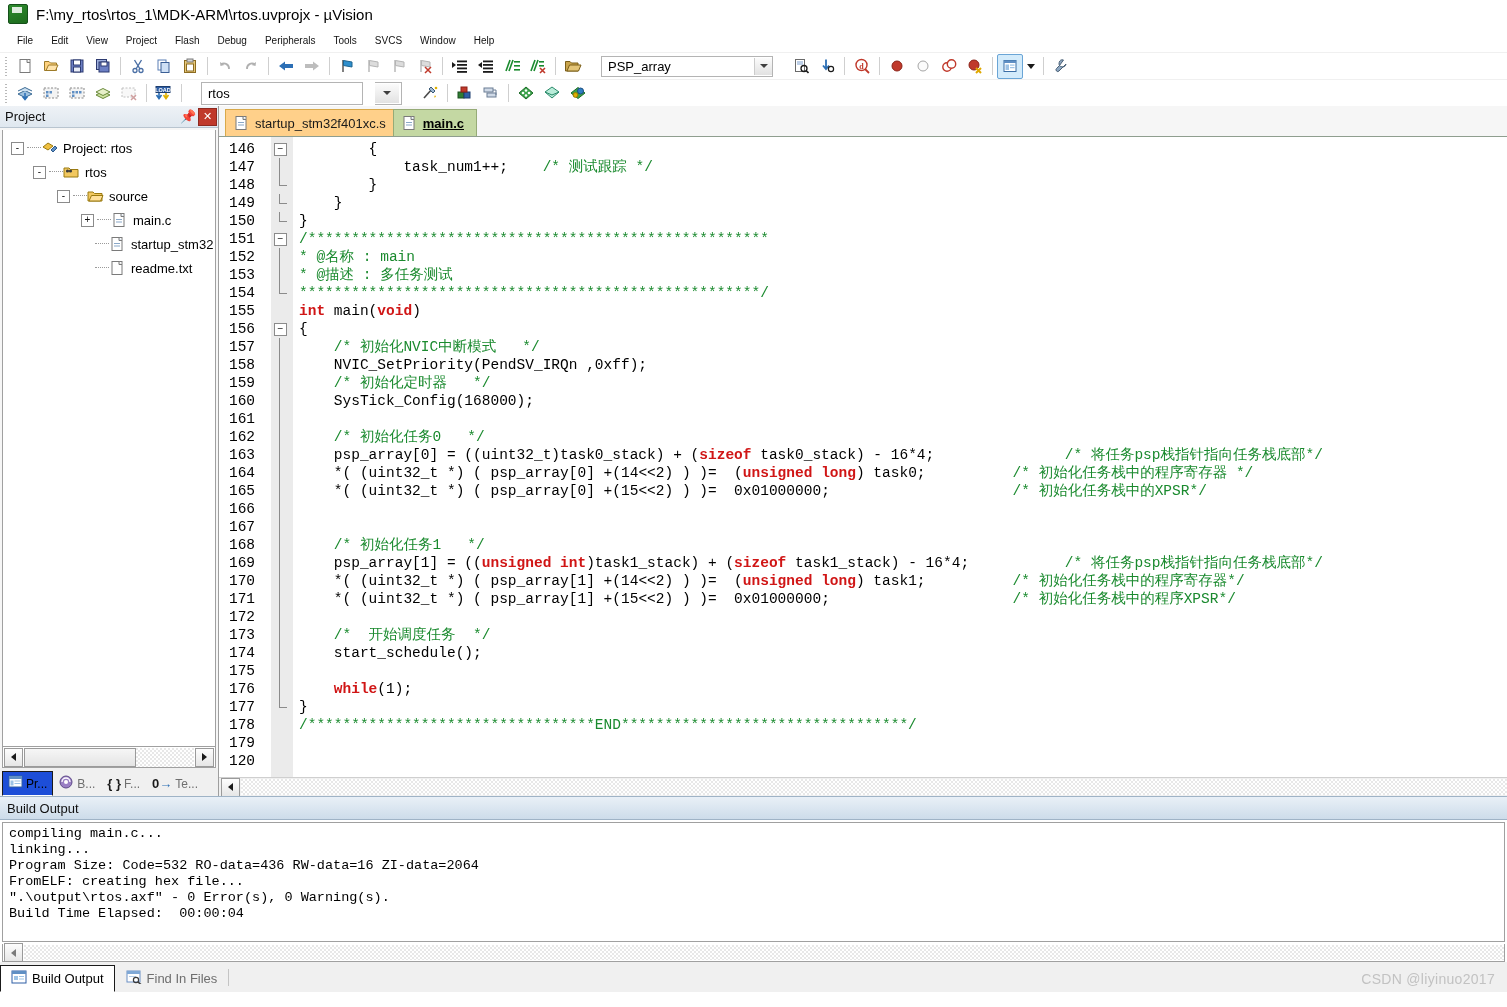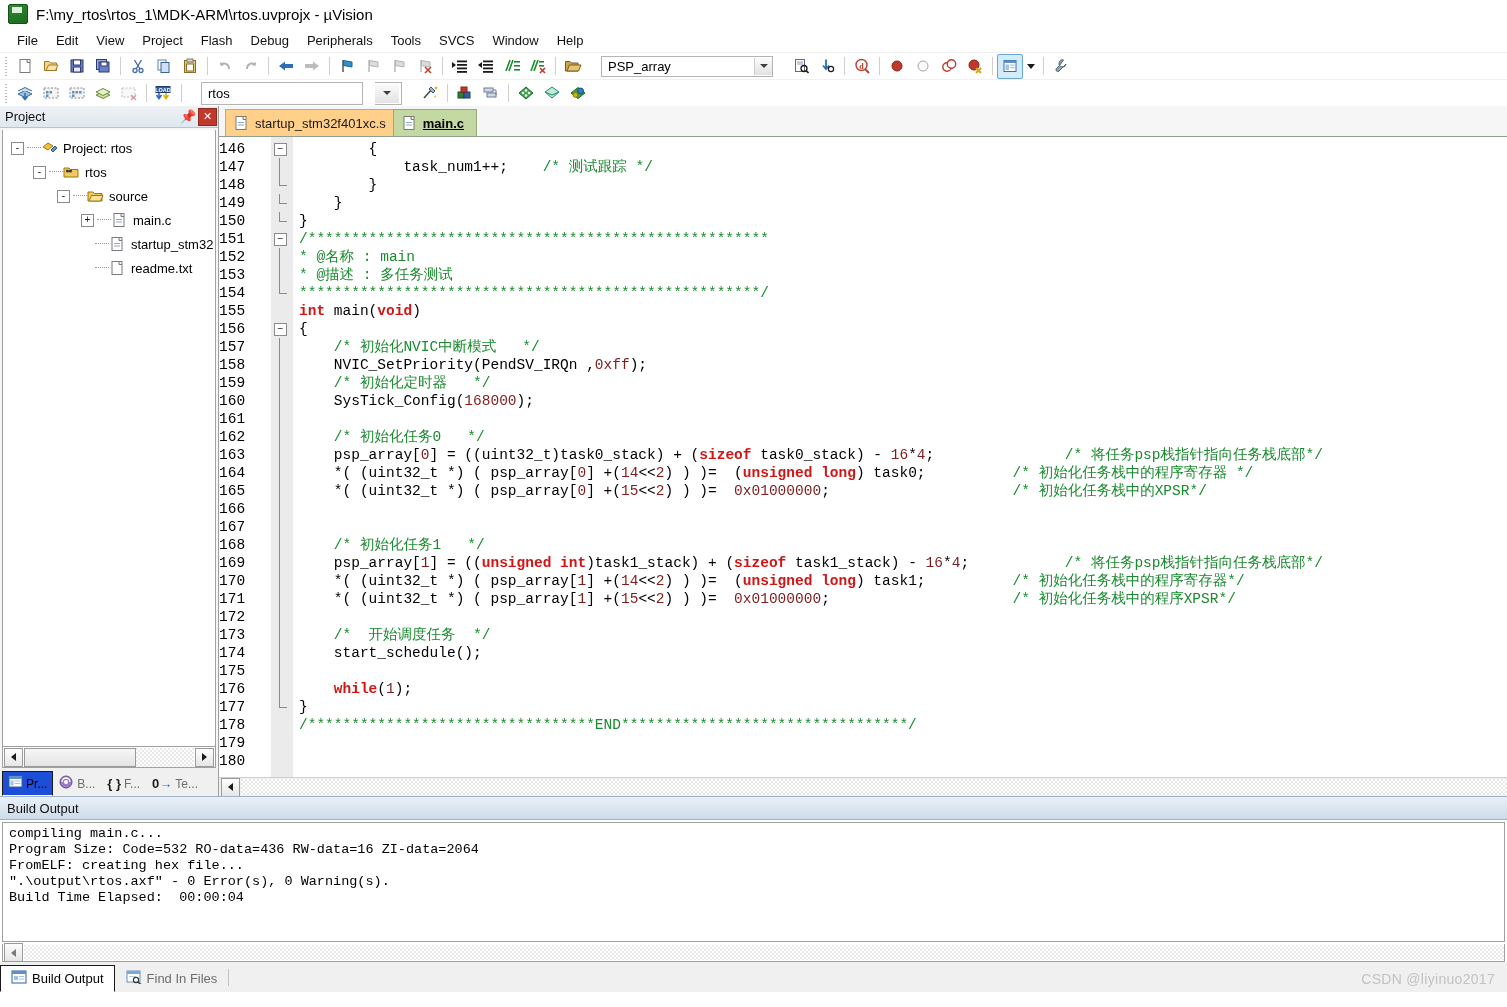--- a/index.html
+++ b/index.html
@@ -9,21 +9,21 @@
     background:#ffffff;color:#000;
     -webkit-font-smoothing:antialiased;
   }
   
   #titlebar{height:28px;background:#ffffff;display:flex;align-items:center;padding-left:8px;gap:8px;}
   #titlebar .appicon{width:18px;height:18px;background:linear-gradient(160deg,#2e8b2e,#1d6b1d);border:1px solid #15501a;border-radius:2px;position:relative;flex:none;}
   #titlebar .appicon:after{content:"";position:absolute;left:3px;top:2px;width:10px;height:6px;background:#fff;opacity:.85;}
   #titlebar .tt{font-size:15px;color:#000;white-space:nowrap;}
   
   #menubar{height:24px;background:#fff;display:flex;align-items:center;padding-left:8px;}
-  #menubar .mi{padding:2px 9px;font-size:13px;color:#111;cursor:default;white-space:nowrap;}
+  #menubar .mi{padding:2px 9px;font-size:10px;color:#111;cursor:default;white-space:nowrap;}
   
   .toolbar{height:26px;background:#fff;display:flex;align-items:center;border-top:1px solid #f0f0f0;}
   .grip{width:7px;height:20px;margin:0 2px 0 3px;flex:none;
         background-image:repeating-linear-gradient(to bottom,#b9b9b9 0,#b9b9b9 1px,transparent 1px,transparent 3px);
         background-size:2px 100%;background-repeat:no-repeat;background-position:2px 1px;}
   .tbtn{width:24px;height:23px;margin:0 0px;display:flex;align-items:center;justify-content:center;flex:none;border:1px solid transparent;border-radius:2px;}
   .tsep{width:1px;height:18px;background:#cfcfcf;margin:0 4px;flex:none;}
   .tbtn svg{display:block;}
   .combo{height:19px;border:1px solid #b4b4b4;background:#fff;display:flex;align-items:center;flex:none;margin:0 15px;}
   .combo .cval{padding:0 6px;font-size:13px;white-space:nowrap;overflow:hidden;flex:1;line-height:19px;}
@@ -61,35 +61,35 @@
   .ptab.active{background:#1d4ed8;border:1px solid #1a1a1a;border-bottom-color:#fff;color:#000;}
   
   #editor{flex:1;display:flex;flex-direction:column;min-width:0;background:#fff;}
   #tabstrip{height:30px;background:#f6f6f6;display:flex;align-items:flex-end;padding-left:6px;border-bottom:1px solid #8f9e8f;}
   .etab{height:26px;display:flex;align-items:center;gap:7px;padding:0 12px 0 9px;font-size:13px;
         border:1px solid #b9a642;border-bottom:none;position:relative;margin-right:-6px;}
   .etab.orange{background:#ffd08a;border-color:#d8a94a;color:#1a1a1a;}
   .etab.green{background:#c4d8a3;border-color:#96ab77;color:#000;font-weight:bold;text-decoration:underline;z-index:3;}
   .etab .dicon{width:13px;height:15px;flex:none;}
   #codewrap{flex:1;display:flex;overflow:hidden;background:#fff;position:relative;}
-  #gutter{width:52px;flex:none;text-align:left;background:#fff;color:#000;
+  #gutter{width:52px;flex:none;text-align:center;background:#fff;color:#000;
           font-family:"Liberation Mono","DejaVu Sans Mono",monospace;font-size:14.5px;padding-top:3px;}
   #gutter div{height:18px;line-height:18px;padding-right:6px;}
   #foldcol{width:22px;flex:none;background:#ebebeb;position:relative;padding-top:3px;}
   #foldcol .fl{height:18px;position:relative;}
   .fbox{position:absolute;left:3px;top:3px;width:11px;height:11px;border:1px solid #8b8b8b;background:#fff;
         font-size:10px;line-height:9px;text-align:center;color:#111;}
   .fline{position:absolute;left:8px;top:0;width:1px;height:18px;background:#8b8b8b;}
   .fend{position:absolute;left:8px;top:0;width:7px;height:9px;border-left:1px solid #8b8b8b;border-bottom:1px solid #8b8b8b;}
   #code{flex:1;padding:3px 0 0 6px;font-family:"Liberation Mono","DejaVu Sans Mono",monospace;
         font-size:14.5px;white-space:pre;overflow:hidden;}
   #code .ln{height:18px;line-height:18px;}
   .kw{color:#d01515;font-weight:bold;}
   .cmt{color:#1a8a2e;}
-  .num{color:#7f1d1d;}
+  .num{color:#000000;}
   #hscroll{height:18px;background:#f0f0f0;border-top:1px solid #cfcfcf;display:flex;align-items:center;}
   
   #buildpanel{display:flex;flex-direction:column;background:#fff;}
   #buildhdr{height:22px;background:linear-gradient(#e9f0f7,#cddcea);border-top:1px solid #9fb3c6;border-bottom:1px solid #9fb3c6;
             display:flex;align-items:center;padding-left:7px;font-size:13px;color:#111;}
   #buildtext{height:115px;background:#fff;border:1px solid #a0a0a0;margin:2px;padding:3px 0 0 6px;
              font-family:"Liberation Mono","DejaVu Sans Mono",monospace;font-size:13.5px;white-space:pre;overflow:hidden;}
   #buildtext div{height:16px;line-height:16px;}
   #buildscroll{height:17px;display:flex;align-items:center;background:#fff;border:1px solid #a0a0a0;border-top:none;margin:0 2px;}
   
@@ -659,21 +659,21 @@
           <div>170</div>
           <div>171</div>
           <div>172</div>
           <div>173</div>
           <div>174</div>
           <div>175</div>
           <div>176</div>
           <div>177</div>
           <div>178</div>
           <div>179</div>
-          <div>180</div>
+          <div>120</div>
         </div>
       <div id="foldcol">
           <div class="fl">
             <span class="fbox">−</span>
           </div>
           <div class="fl">
             <span class="fline"></span>
           </div>
           <div class="fl">
             <span class="fend"></span>
@@ -776,21 +776,21 @@
         </div>
       <div class="sbtrack" style="height:16px"></div>
     </div>
   </div>
 </div>
 
 <div id="buildpanel">
   <div id="buildhdr">
     <span>Build Output</span>
   </div>
-  <div id="buildtext"><div>compiling main.c...</div><div>Program Size: Code=532 RO-data=436 RW-data=16 ZI-data=2064</div><div>FromELF: creating hex file...</div><div>".\output\rtos.axf" - 0 Error(s), 0 Warning(s).</div><div>Build Time Elapsed:  00:00:04</div></div>
+  <div id="buildtext"><div>compiling main.c...</div><div>linking...</div><div>Program Size: Code=532 RO-data=436 RW-data=16 ZI-data=2064</div><div>FromELF: creating hex file...</div><div>".\output\rtos.axf" - 0 Error(s), 0 Warning(s).</div><div>Build Time Elapsed:  00:00:04</div></div>
   <div id="buildscroll">
     <div class="sbarrow">
         <i style="border-right:5px solid #7a7a7a"></i>
       </div>
     <div class="sbtrack" style="height:15px"></div>
   </div>
 </div>
 
 <div id="bottombar">
   <div class="btab active">

